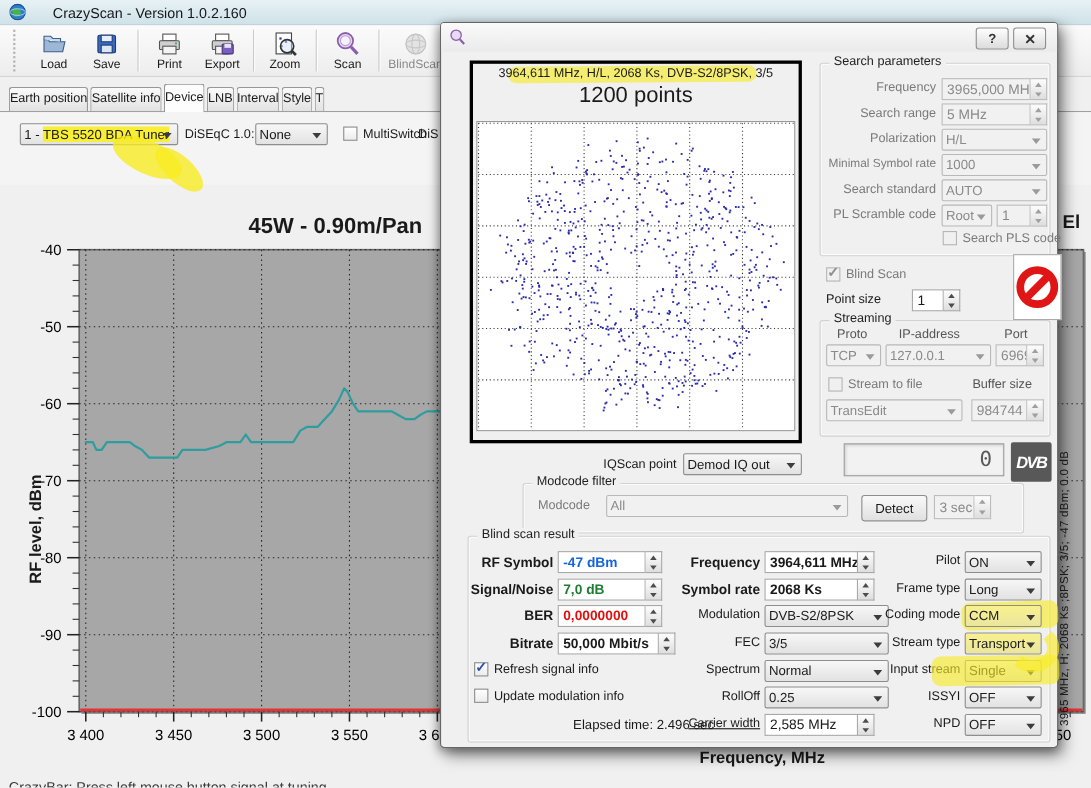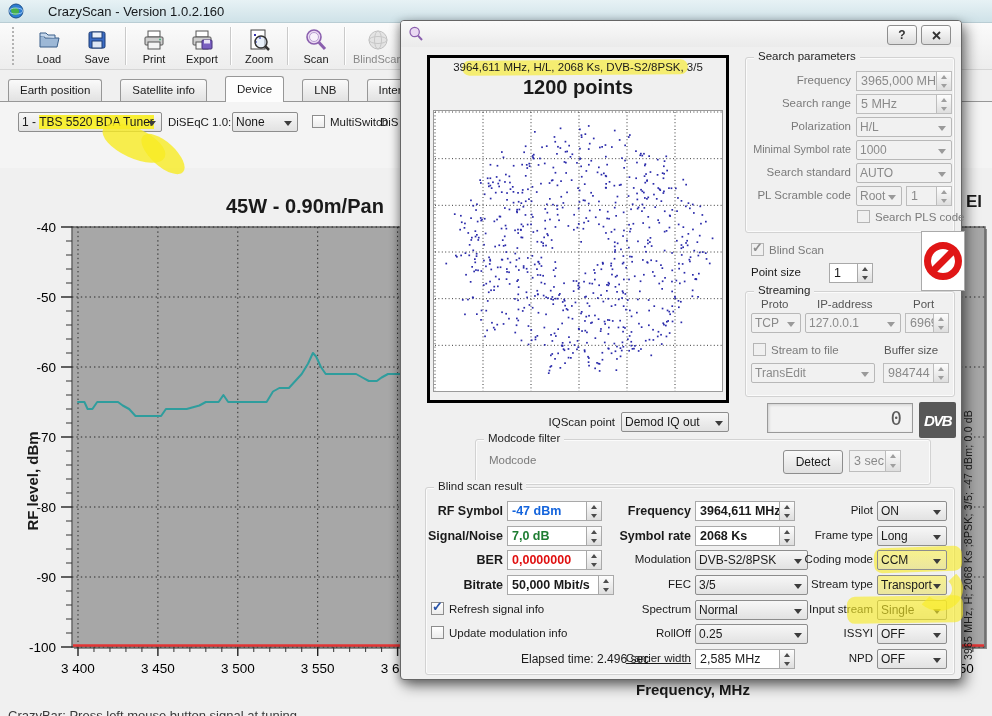--- a/index.html
+++ b/index.html
@@ -15,21 +15,21 @@
     border-bottom:1px solid #d6d6d6;display:flex;align-items:center;padding-left:12px;box-sizing:border-box;}
   .gripper{width:3px;height:38px;border-left:2px dotted #b3b3b3;margin-right:8px}
   .tbtn{display:inline-flex;flex-direction:column;align-items:center;justify-content:center;
     min-width:40px;height:42px;padding:1px 4px;border-radius:3px;}
   .tbtn .tlabel{font-size:11px;margin-top:1px;white-space:nowrap}
   .tbtn.dis{opacity:.5;filter:grayscale(.9)}
   .tsep{width:1px;height:38px;background:#cacaca;margin:0 4px;box-shadow:1px 0 0 #fff;}
   
   #tabrow{left:0;top:76px;width:992px;height:26px;border-bottom:1px solid #979797;
     display:flex;align-items:flex-end;padding-left:8px;box-sizing:border-box;}
-  .tab{height:21px;line-height:21px;padding:0 11px;font-size:11.5px;margin-right:18px;
+  .tab{height:21px;line-height:21px;padding:0 0;font-size:11.5px;margin-right:2px;
     border:1px solid #979797;border-bottom:none;border-radius:3px 3px 0 0;
     background:linear-gradient(#fafafa,#e2e2e2);}
   .tab.active{height:25px;line-height:25px;background:#fdfdfd;position:relative;z-index:2;margin-bottom:-1px;}
   #devicebar{left:0;top:102px;width:992px;height:66px;background:#f4f4f4;}
   
   .sel{position:absolute;height:20px;box-sizing:border-box;border:1px solid #8d8d8d;border-radius:2px;
     background:linear-gradient(#f7f7f7,#e2e2e2);font-size:12px;padding:2px 18px 0 3px;
     white-space:nowrap;overflow:hidden;}
   .sel:after{content:"";position:absolute;right:5px;top:8px;border:4px solid transparent;border-top:5px solid #3c3c3c;}
   .sel.dis{color:#8a8a8a;border-color:#b8b8b8;background:#f1f1f1}
@@ -61,21 +61,21 @@
     border-radius:4px;box-shadow:4px 6px 14px rgba(0,0,0,.5),-2px 2px 8px rgba(0,0,0,.25);z-index:10;}
   #dlg-titlebar{position:absolute;left:0;top:0;right:0;height:26px;border-radius:3px 3px 0 0;
     background:linear-gradient(#fafafa,#ebebeb);}
   #dlg-title{position:absolute;left:26px;top:6px;font-size:12px;color:#111;}
   .capbtn{position:absolute;width:28px;height:18px;top:4px;border:1px solid #8e8e8e;border-radius:3px;
     background:linear-gradient(#fefefe,#dcdcdc);display:flex;align-items:center;justify-content:center;
     font-size:12px;font-weight:bold;color:#333;}
   #constel-box{position:absolute;left:26px;top:34px;width:302px;height:348px;border:3px solid #000;
     background:#f0f0f0;box-sizing:border-box;}
   #constel-h1{position:absolute;left:0;top:3px;width:100%;text-align:center;font-size:11.5px;z-index:2}
-  #constel-h2{position:absolute;left:0;top:18px;width:100%;text-align:center;font-size:20px;font-weight:bold;z-index:2}
+  #constel-h2{position:absolute;left:0;top:18px;width:100%;text-align:center;font-size:20px;font-weight:normal;z-index:2}
   #constel-svg{position:absolute;left:3px;top:52px;background:#fff;border:1px solid #9a9a9a;box-sizing:border-box}
   .hl{position:absolute;background:rgba(248,235,35,.62);border-radius:8px;z-index:1;}
   .hlswoosh{position:absolute;border-radius:50%;z-index:3;background:rgba(248,235,35,.8);}
   .blabel{font-weight:bold;font-size:12.5px}
   .itxt{}
   #lcd{position:absolute;left:366px;top:382px;width:146px;height:30px;border:1px solid #999;
     background:#f2f2f2;box-shadow:inset 1px 1px 3px rgba(0,0,0,.15);display:flex;align-items:center;
     justify-content:flex-end;padding-right:10px;box-sizing:border-box;
     font-family:"DejaVu Sans Mono",monospace;font-size:19px;color:#5a5a5a;}
   #dvb-logo{position:absolute;left:518px;top:381px;width:37px;height:36px;background:#585858;border-radius:2px;
@@ -1283,20 +1283,23 @@
 
   <span class="lbl rlbl" style="left:130px;top:395px;width:84px">IQScan point</span>
   <div class="sel" style="left:220px;top:391px;width:108px">
     <span>Demod IQ out</span>
   </div>
 
   <div class="grp" style="left:74px;top:418px;width:454px;height:44px">
     <span class="leg" style="left:8px;top:-8px">Modcode filter</span>
   </div>
   <span class="lbl" style="left:88px;top:433px;color:#7a7a7a">Modcode</span>
+  <div class="sel dis" style="left:150px;top:429px;width:220px">
+    <span>All</span>
+  </div>
   <div class="btn" style="left:382px;top:429px;width:58px">
     <span>Detect</span>
   </div>
   <div class="field dis" style="left:448px;top:429px;width:52px;height:22px">
     <span class="vbox">3 sec</span>
     <span class="spin">
         <i class="up"></i>
         <i class="dn"></i>
       </span>
   </div>

